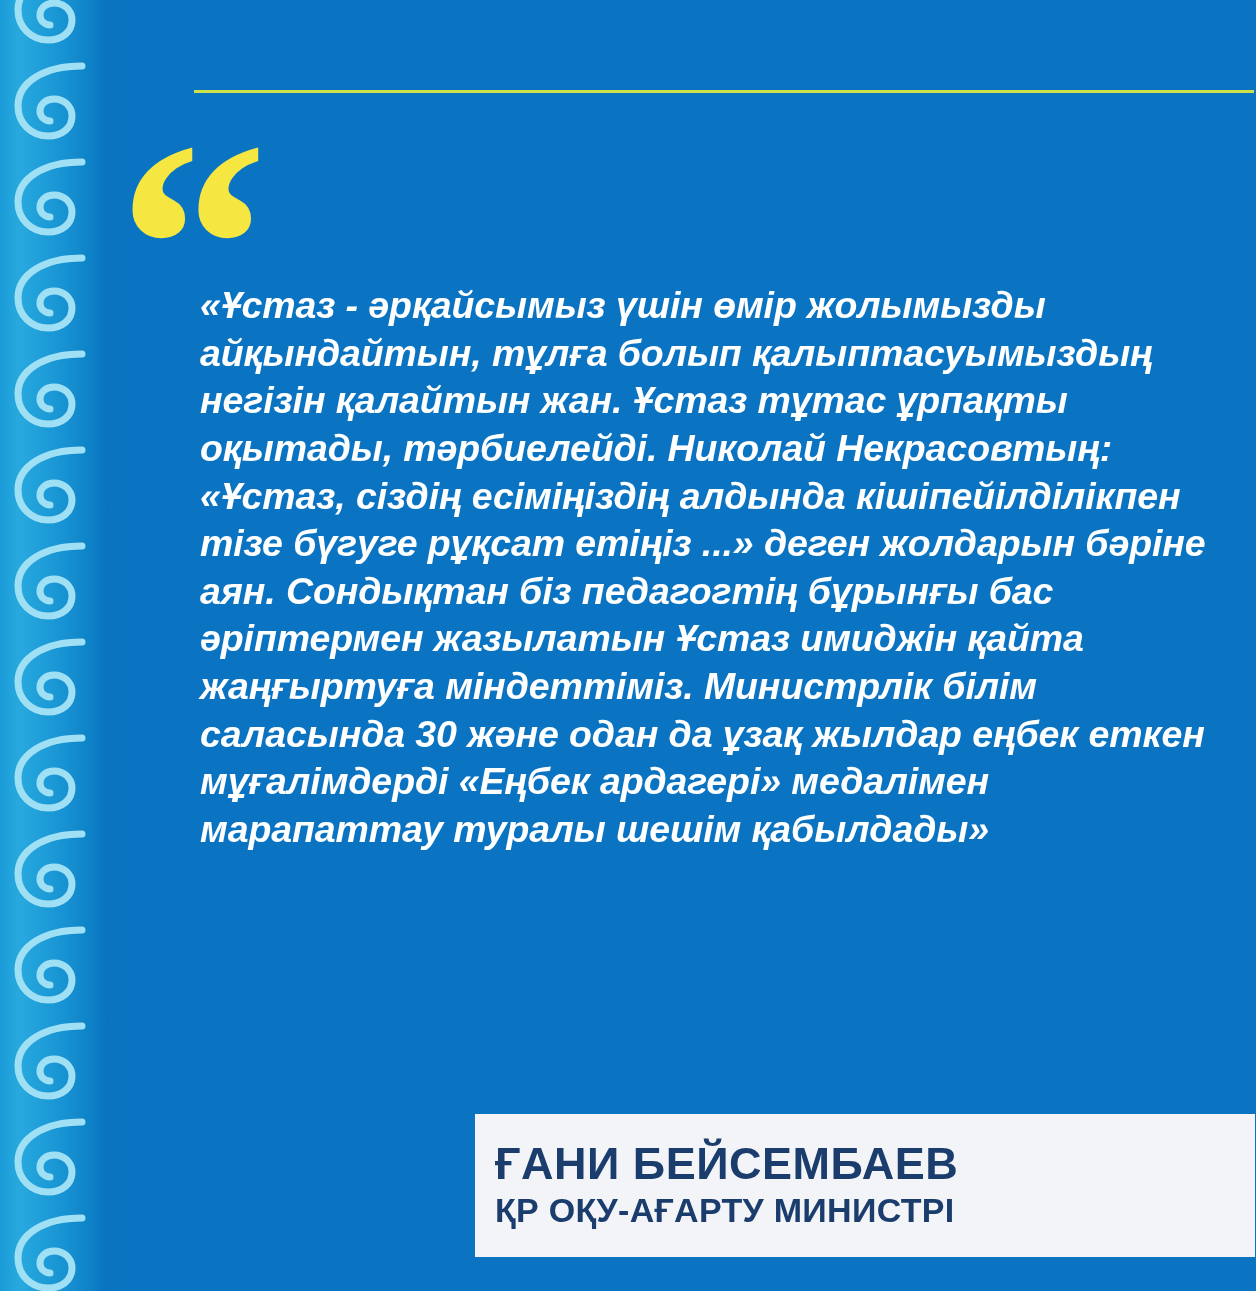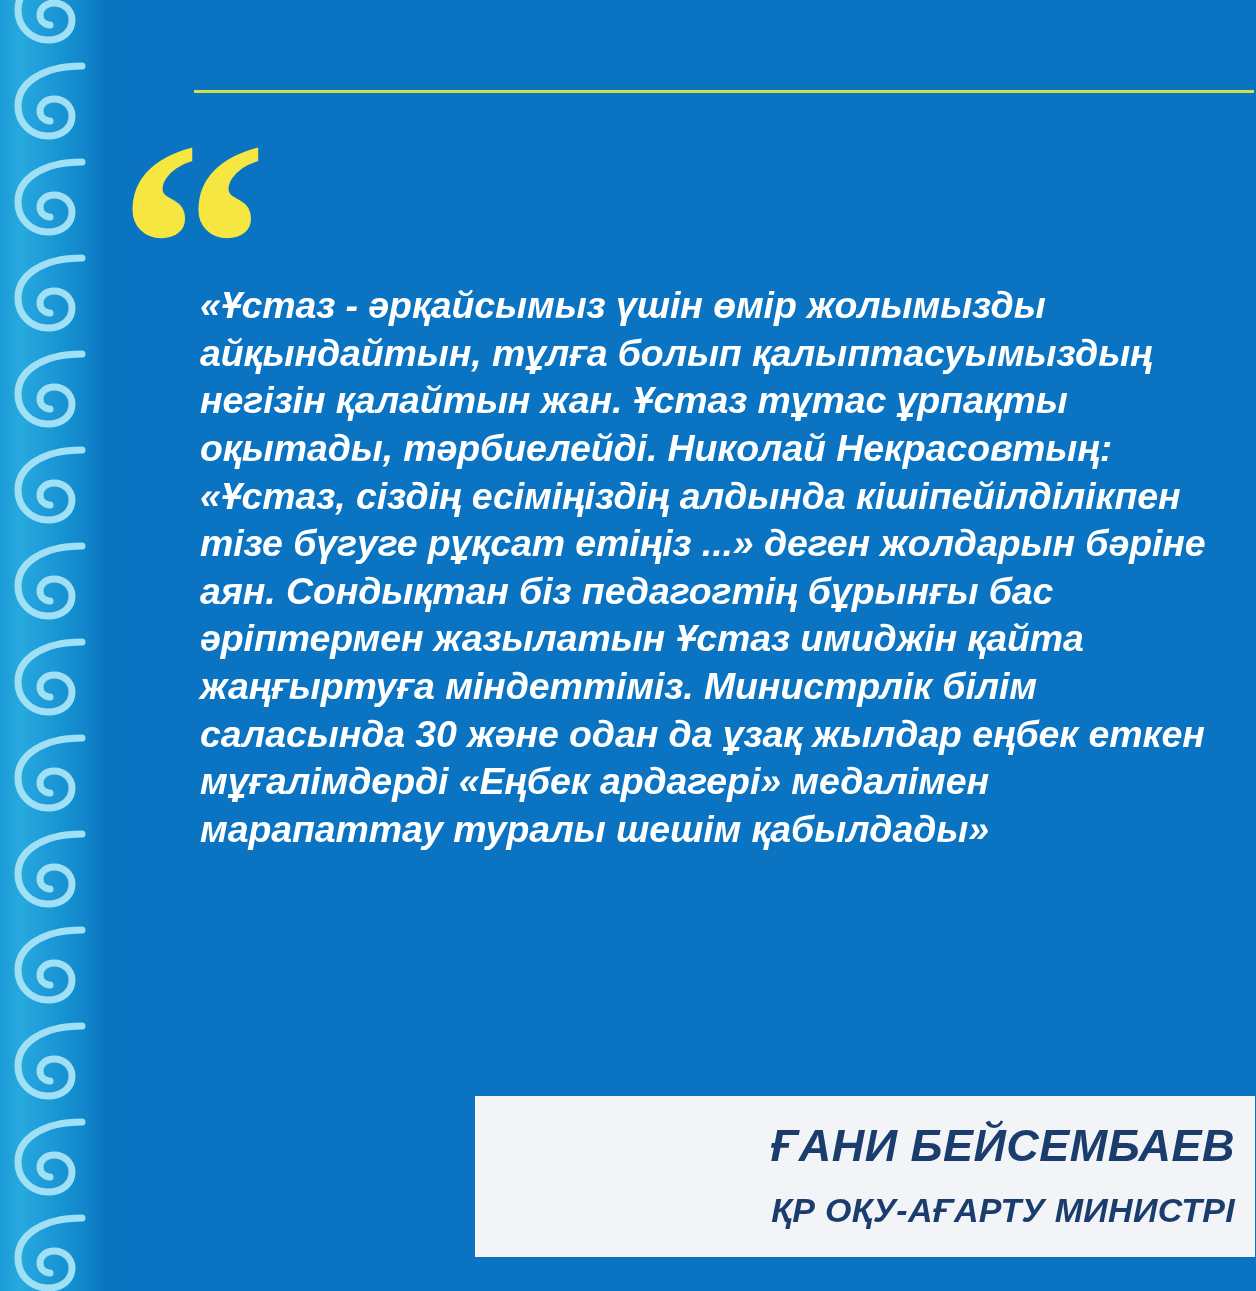--- a/index.html
+++ b/index.html
@@ -100,33 +100,32 @@
   }
 
   .name-plate {
     position: absolute;
     left: 357px;
     bottom: 34px;
     width: 780px;
     background: #f2f4f7;
     padding: 26px 20px 28px 20px;
     box-sizing: border-box;
-    text-align: right;
-    font-style: italic;
+    text-align: left;
   }
   .name-plate .person-name {
     color: #1b3d6d;
     font-family: "Liberation Sans", sans-serif;
     font-weight: 700;
     font-size: 45px;
     line-height: 1.05;
     letter-spacing: 0.5px;
   }
   .name-plate .person-title {
-    margin-top: 24px;
+    margin-top: 6px;
     color: #1b3d6d;
     font-family: "Liberation Sans", sans-serif;
     font-weight: 700;
     font-size: 34px;
     line-height: 1.05;
     letter-spacing: 0.3px;
   }
 </style>
 </head>
 <body>

